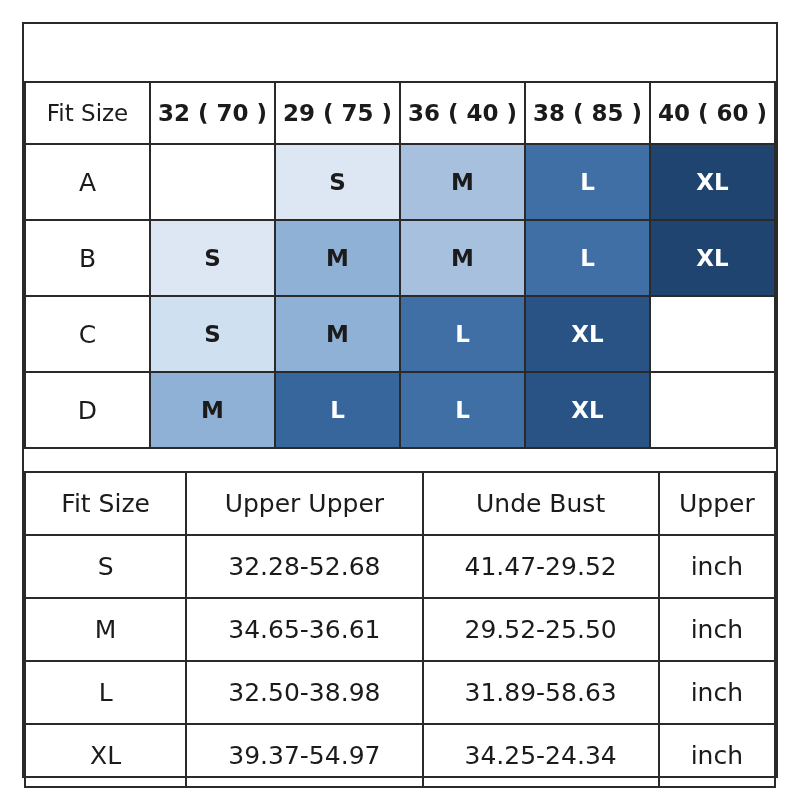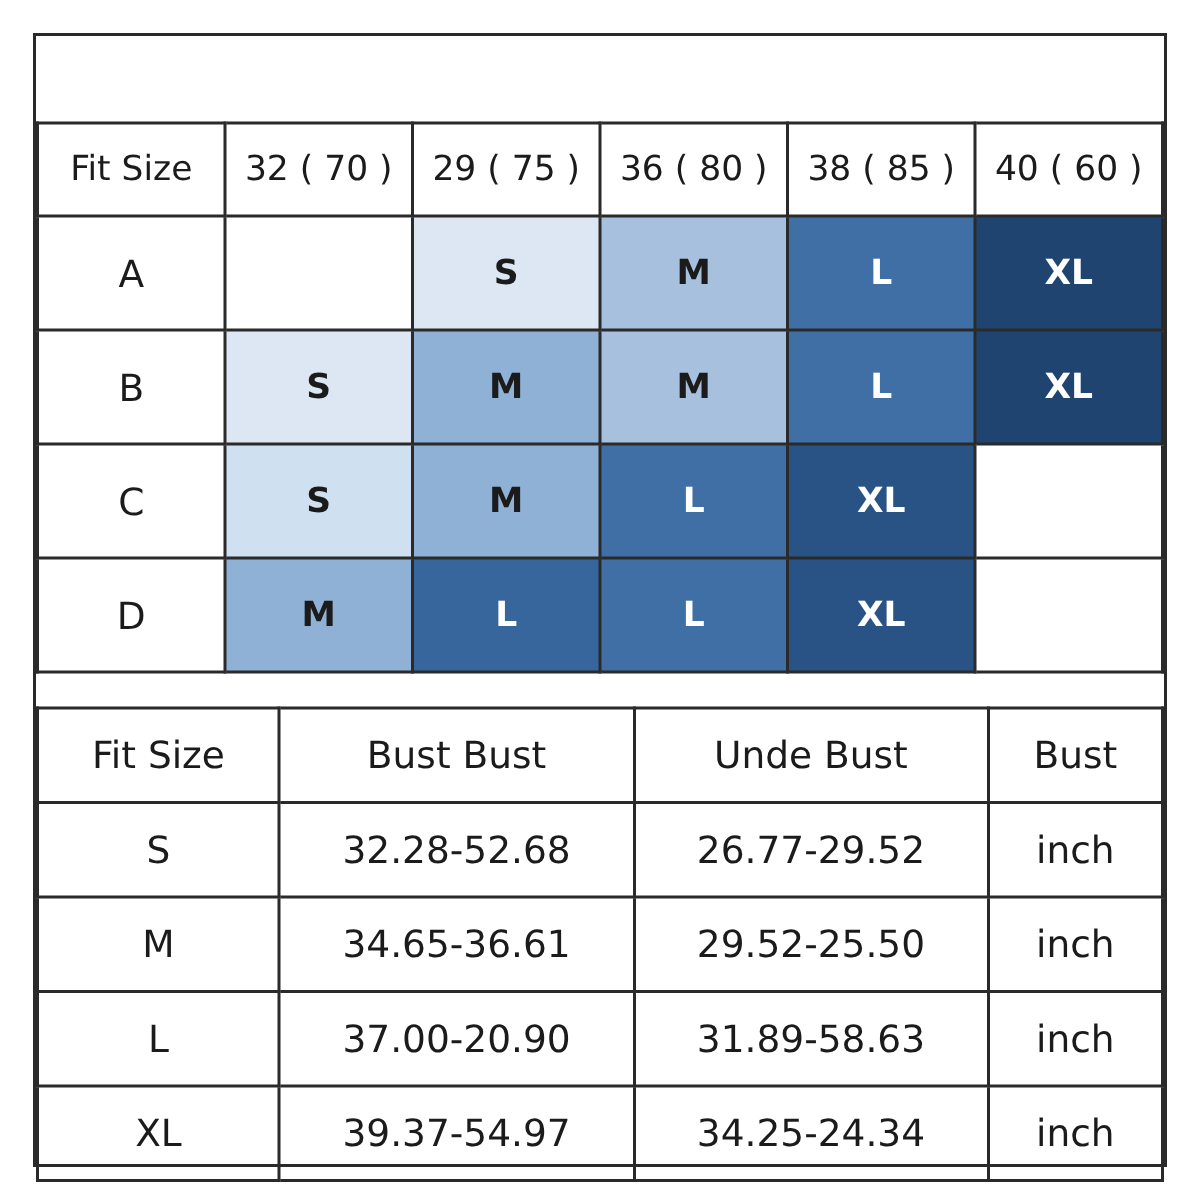--- a/index.html
+++ b/index.html
@@ -49,21 +49,21 @@
 
   
   .matrix-wrap {
     margin-top: 57px;
   }
   .matrix td {
     height: 76px;
   }
   .matrix .hdr {
     font-size: 23px;
-    font-weight: 400;
+    font-weight: 700;
     height: 62px;
     background: #ffffff;
   }
   .matrix .rowlab {
     font-weight: 400;
     font-size: 25px;
     background: #ffffff;
   }
   .matrix .hdr.first {
     font-weight: 400;
@@ -98,21 +98,21 @@
 <div class="page">
   <div class="frame">
 
     <div class="matrix-wrap">
       <table class="matrix">
         <tbody>
           <tr>
             <td class="hdr first">Fit Size</td>
             <td class="hdr">32 ( 70 )</td>
             <td class="hdr">29 ( 75 )</td>
-            <td class="hdr">36 ( 80 )</td>
+            <td class="hdr">36 ( 40 )</td>
             <td class="hdr">38 ( 85 )</td>
             <td class="hdr">40 ( 60 )</td>
           </tr>
 
           <tr>
             <td class="rowlab">A</td>
             <td class="cell-empty"></td>
             <td class="cell-s1">S</td>
             <td class="cell-m1">M</td>
             <td class="cell-l1">L</td>
@@ -153,39 +153,39 @@
       <table class="meas">
         <colgroup>
           <col style="width:21.5%">
           <col style="width:31.5%">
           <col style="width:31.5%">
           <col style="width:15.5%">
         </colgroup>
         <tbody>
           <tr>
             <td class="hdr">Fit Size</td>
-            <td class="hdr">Bust Bust</td>
+            <td class="hdr">Upper Upper</td>
             <td class="hdr">Unde Bust</td>
-            <td class="hdr">Bust</td>
+            <td class="hdr">Upper</td>
           </tr>
           <tr>
             <td>S</td>
             <td>32.28-52.68</td>
-            <td>26.77-29.52</td>
+            <td>41.47-29.52</td>
             <td>inch</td>
           </tr>
           <tr>
             <td>M</td>
             <td>34.65-36.61</td>
             <td>29.52-25.50</td>
             <td>inch</td>
           </tr>
           <tr>
             <td>L</td>
-            <td>37.00-20.90</td>
+            <td>32.50-38.98</td>
             <td>31.89-58.63</td>
             <td>inch</td>
           </tr>
           <tr>
             <td>XL</td>
             <td>39.37-54.97</td>
             <td>34.25-24.34</td>
             <td>inch</td>
           </tr>
         </tbody>

